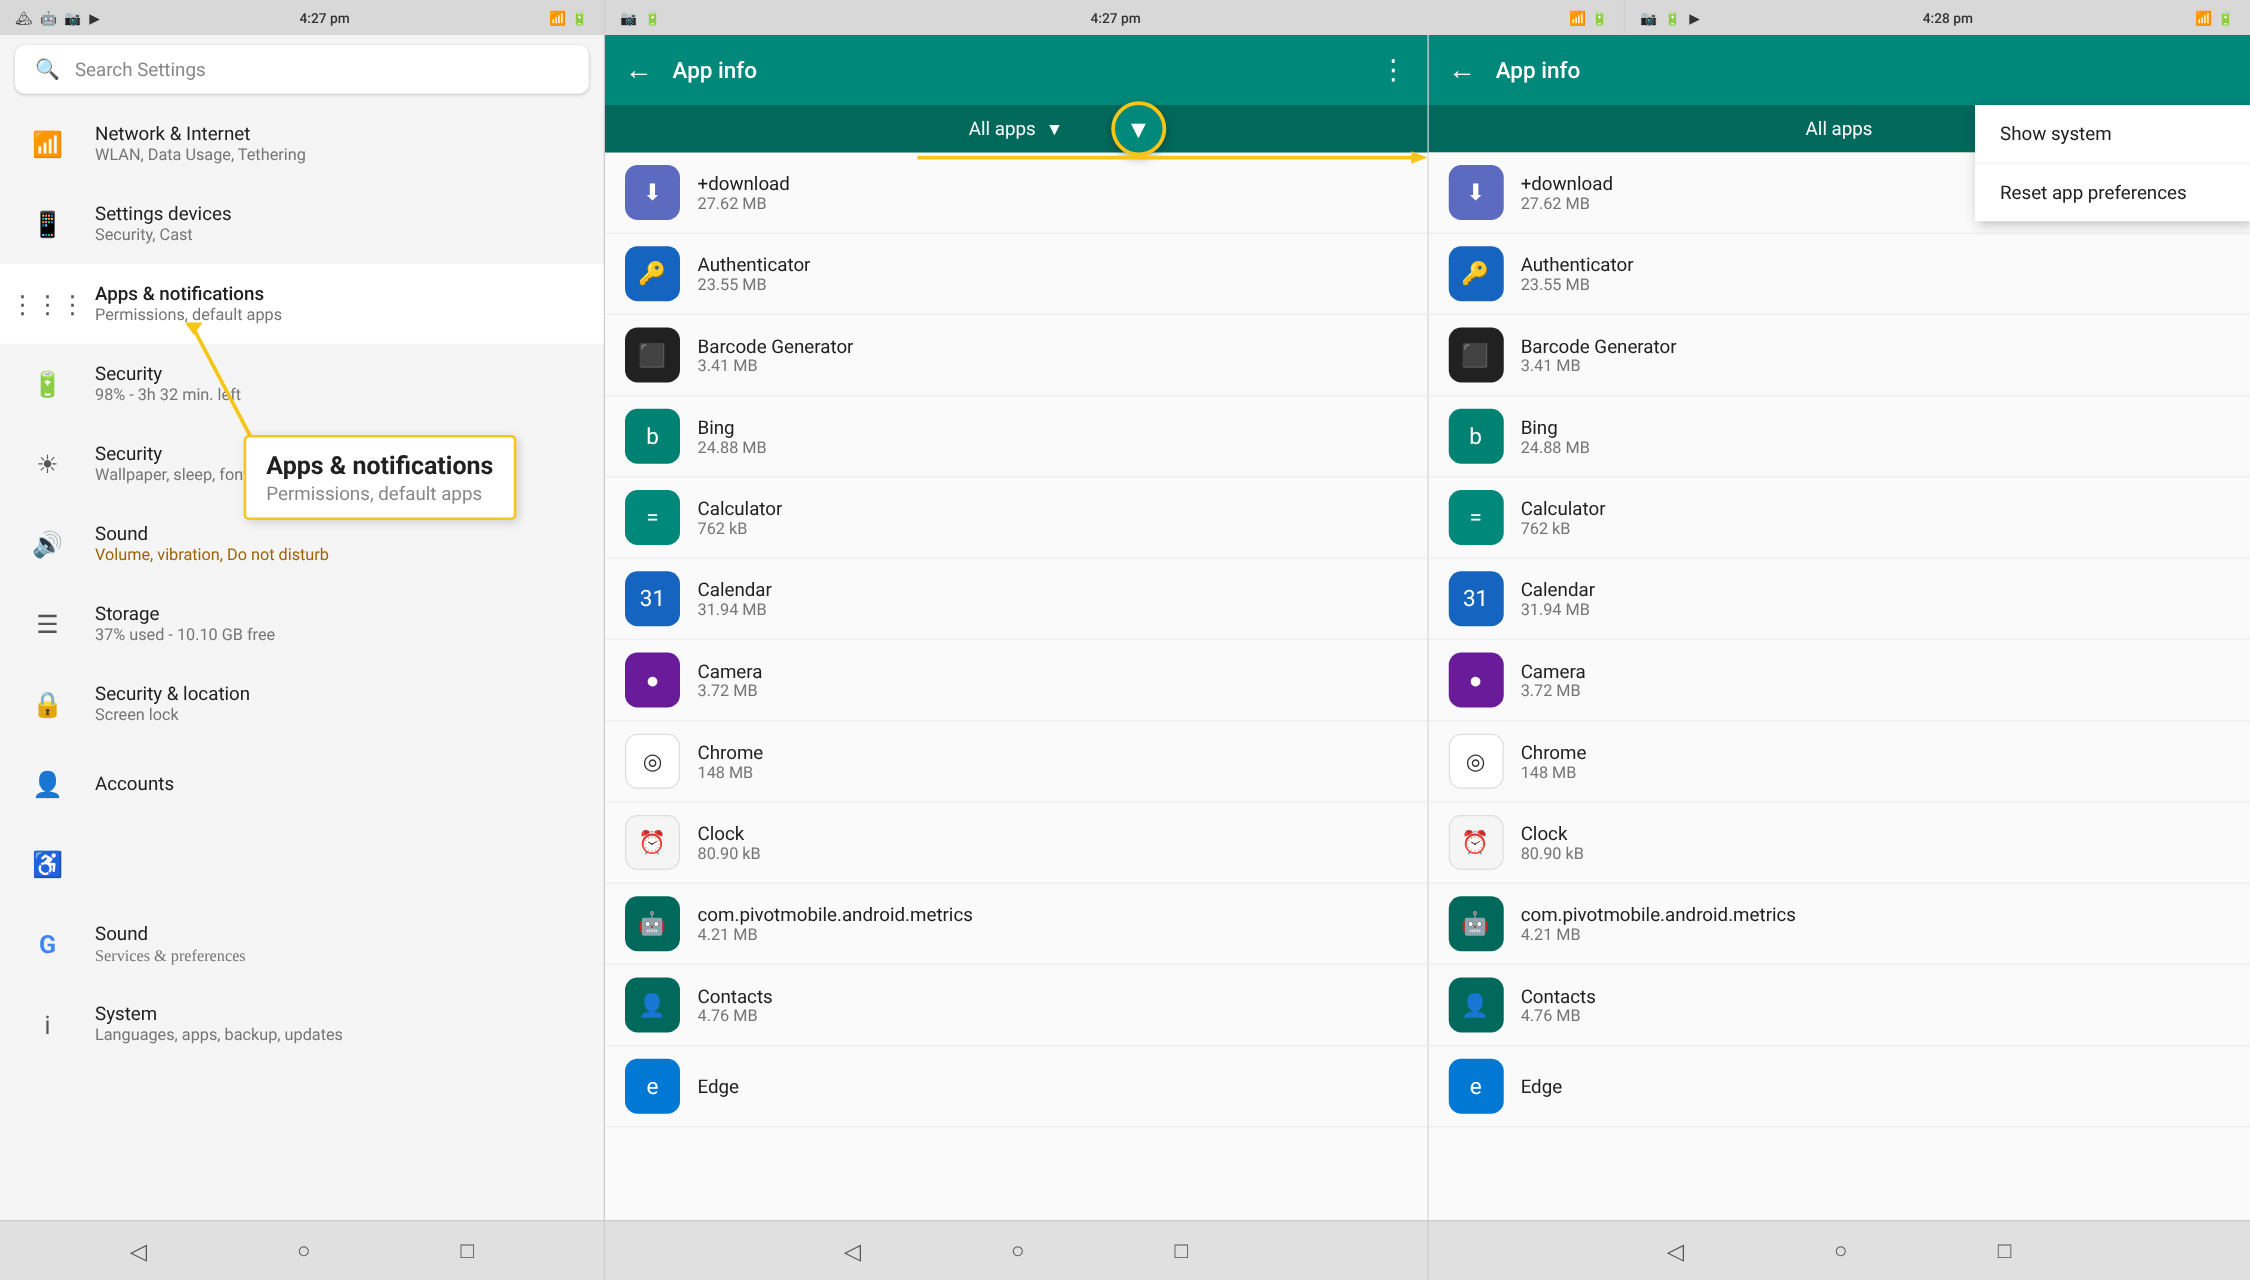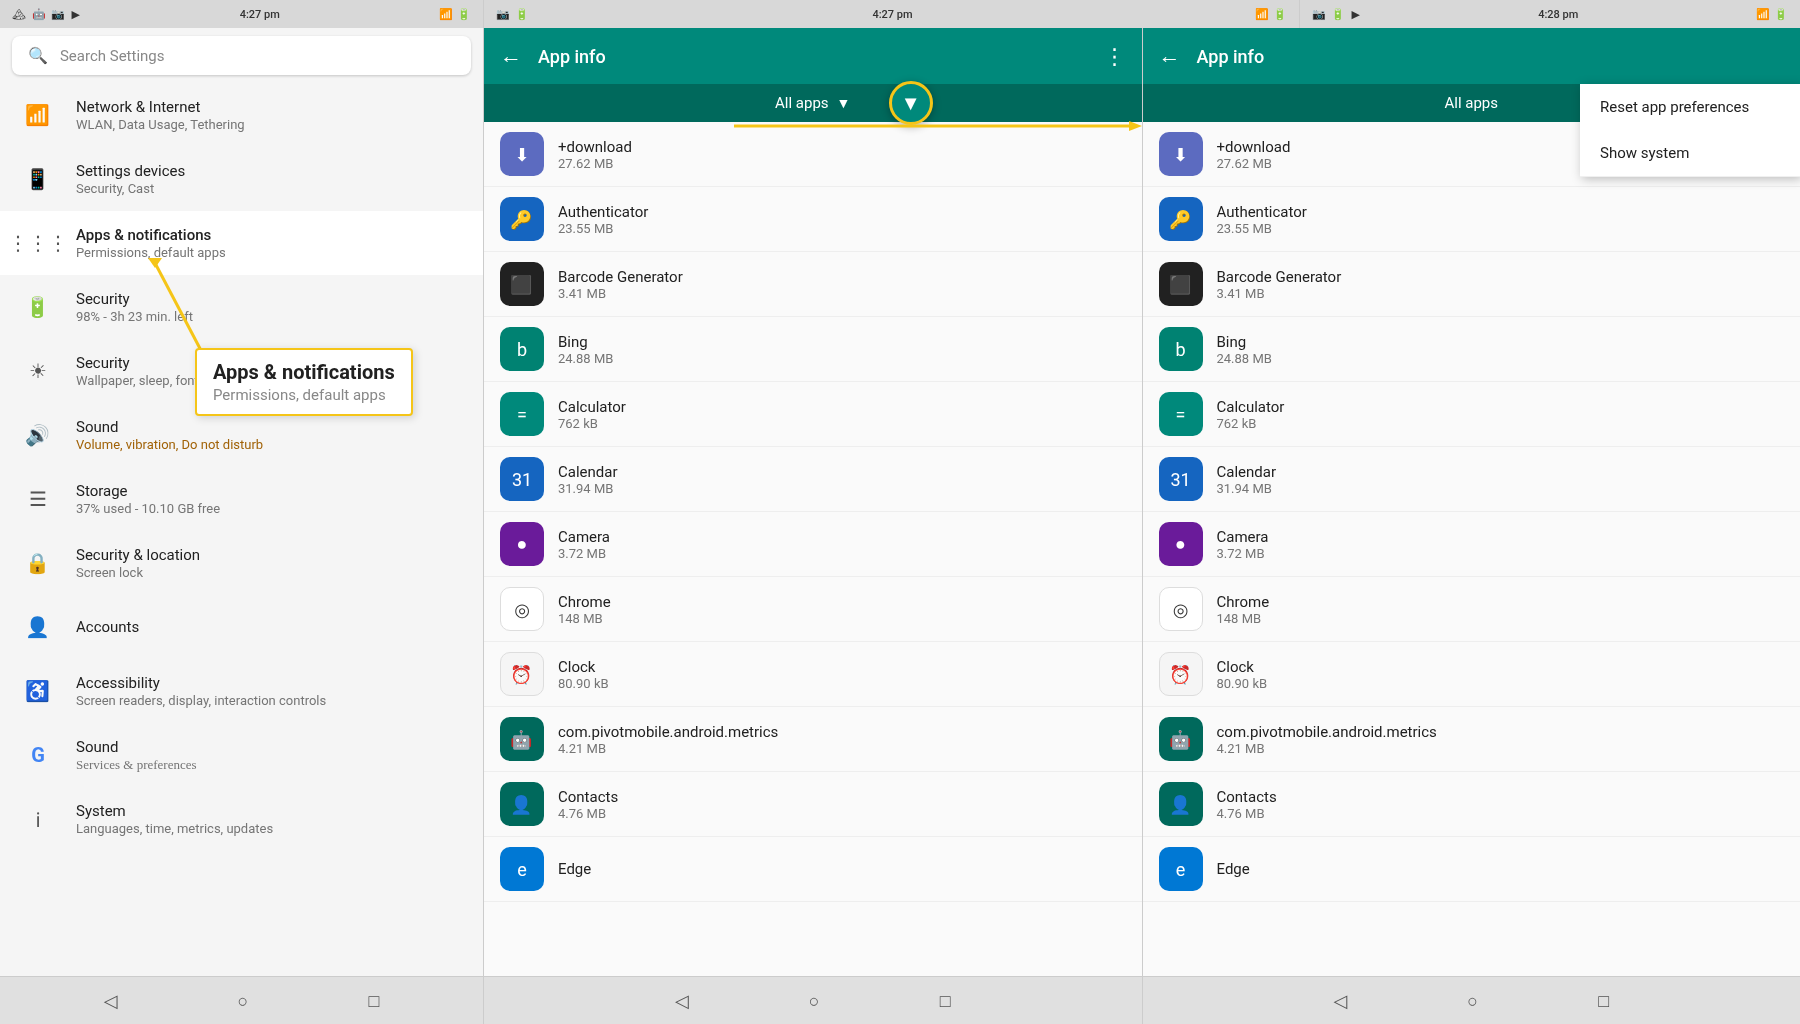--- a/index.html
+++ b/index.html
@@ -82,21 +82,21 @@
         <div>
           <div style="font-size:15px;color:#212121;font-weight:500;">Apps &amp; notifications</div>
           <div style="font-size:13px;color:#757575;margin-top:1px;">Permissions, default apps</div>
         </div>
       </div>
 
       <div style="display:flex; align-items:center; padding:14px 20px; cursor:pointer;">
         <div style="width:36px;height:36px;display:flex;align-items:center;justify-content:center;margin-right:20px;font-size:20px;color:#555;">🔋</div>
         <div>
           <div style="font-size:15px;color:#212121;">Security</div>
-          <div style="font-size:13px;color:#757575;margin-top:1px;">98% - 3h 23 min. left</div>
+          <div style="font-size:13px;color:#757575;margin-top:1px;">98% - 3h 32 min. left</div>
         </div>
       </div>
 
       <div style="display:flex; align-items:center; padding:14px 20px; cursor:pointer;">
         <div style="width:36px;height:36px;display:flex;align-items:center;justify-content:center;margin-right:20px;font-size:20px;color:#555;">☀</div>
         <div>
           <div style="font-size:15px;color:#212121;">Security</div>
           <div style="font-size:13px;color:#757575;margin-top:1px;">Wallpaper, sleep, font size</div>
         </div>
       </div>
@@ -128,39 +128,35 @@
       <div style="display:flex; align-items:center; padding:14px 20px; cursor:pointer;">
         <div style="width:36px;height:36px;display:flex;align-items:center;justify-content:center;margin-right:20px;font-size:20px;color:#555;">👤</div>
         <div>
           <div style="font-size:15px;color:#212121;">Accounts</div>
           <div style="font-size:13px;color:#757575;margin-top:1px;"></div>
         </div>
       </div>
 
       <div style="display:flex; align-items:center; padding:14px 20px; cursor:pointer;">
         <div style="width:36px;height:36px;display:flex;align-items:center;justify-content:center;margin-right:20px;font-size:20px;color:#555;">♿</div>
-        <div>
-          <div style="font-size:15px;color:#212121;">Accessibility</div>
-          <div style="font-size:13px;color:#757575;margin-top:1px;">Screen readers, display, interaction controls</div>
-        </div>
       </div>
 
       <div style="display:flex; align-items:center; padding:14px 20px; cursor:pointer;">
         <div style="width:36px;height:36px;display:flex;align-items:center;justify-content:center;margin-right:20px;font-size:20px;font-weight:bold;color:#4285f4;">G</div>
         <div>
           <div style="font-size:15px;color:#212121;">Sound</div>
           <div style="font-size:13px;color:#757575;margin-top:1px;font-family:Liberation Serif, serif;">Services &amp; preferences</div>
         </div>
       </div>
 
       <div style="display:flex; align-items:center; padding:14px 20px; cursor:pointer;">
         <div style="width:36px;height:36px;display:flex;align-items:center;justify-content:center;margin-right:20px;font-size:20px;color:#555;">ℹ</div>
         <div>
           <div style="font-size:15px;color:#212121;">System</div>
-          <div style="font-size:13px;color:#757575;margin-top:1px;">Languages, time, metrics, updates</div>
+          <div style="font-size:13px;color:#757575;margin-top:1px;">Languages, apps, backup, updates</div>
         </div>
       </div>
 
     </div>
 
     <div style="position:absolute; left:195px; top:320px; background:#fff; border:2.5px solid #f5c518; border-radius:4px; padding:10px 16px; z-index:100; box-shadow:2px 2px 8px rgba(0,0,0,0.15); pointer-events:none;">
       <div style="font-size:20px; font-weight:700; color:#212121;">Apps &amp; notifications</div>
       <div style="font-size:15px; color:#888; margin-top:2px;">Permissions, default apps</div>
     </div>
 
@@ -370,22 +366,22 @@
           <div style="display: flex; align-items: center; padding: 10px 16px; border-bottom: 1px solid rgb(238, 238, 238); cursor: pointer;">
       <div style="width:44px;height:44px;border-radius:10px;margin-right:14px;background:#0078d4;color:#fff;display:flex;align-items:center;justify-content:center;font-size:18px;flex-shrink:0;">e</div>
       <div>
         <div style="font-size:15px;color:#212121;">Edge</div>
         <div style="font-size:13px;color:#757575;"></div>
       </div>
     </div>
         </div>
 
       <div style="position:absolute; top:56px; right:0; background:white; box-shadow:2px 2px 10px rgba(0,0,0,0.25); z-index:200; min-width:220px;">
+        <div style="padding:14px 20px; font-size:15px; color:#212121; cursor:pointer; border-bottom:1px solid #f0f0f0;">Show system</div>
         <div style="padding:14px 20px; font-size:15px; color:#212121; cursor:pointer;">Reset app preferences</div>
-        <div style="padding:14px 20px; font-size:15px; color:#212121; cursor:pointer; border-bottom:1px solid #f0f0f0;">Show system</div>
       </div>
 
     </div>
 
     <svg style="position:absolute;top:0;left:0;width:100%;height:100%;pointer-events:none;z-index:50;" xmlns="http://www.w3.org/2000/svg">
 
       <line x1="250" y1="98" x2="650" y2="98" stroke="#f5c518" stroke-width="3"></line>
       <polygon points="645,93 658,98 645,103" fill="#f5c518"></polygon>
     </svg>
 

